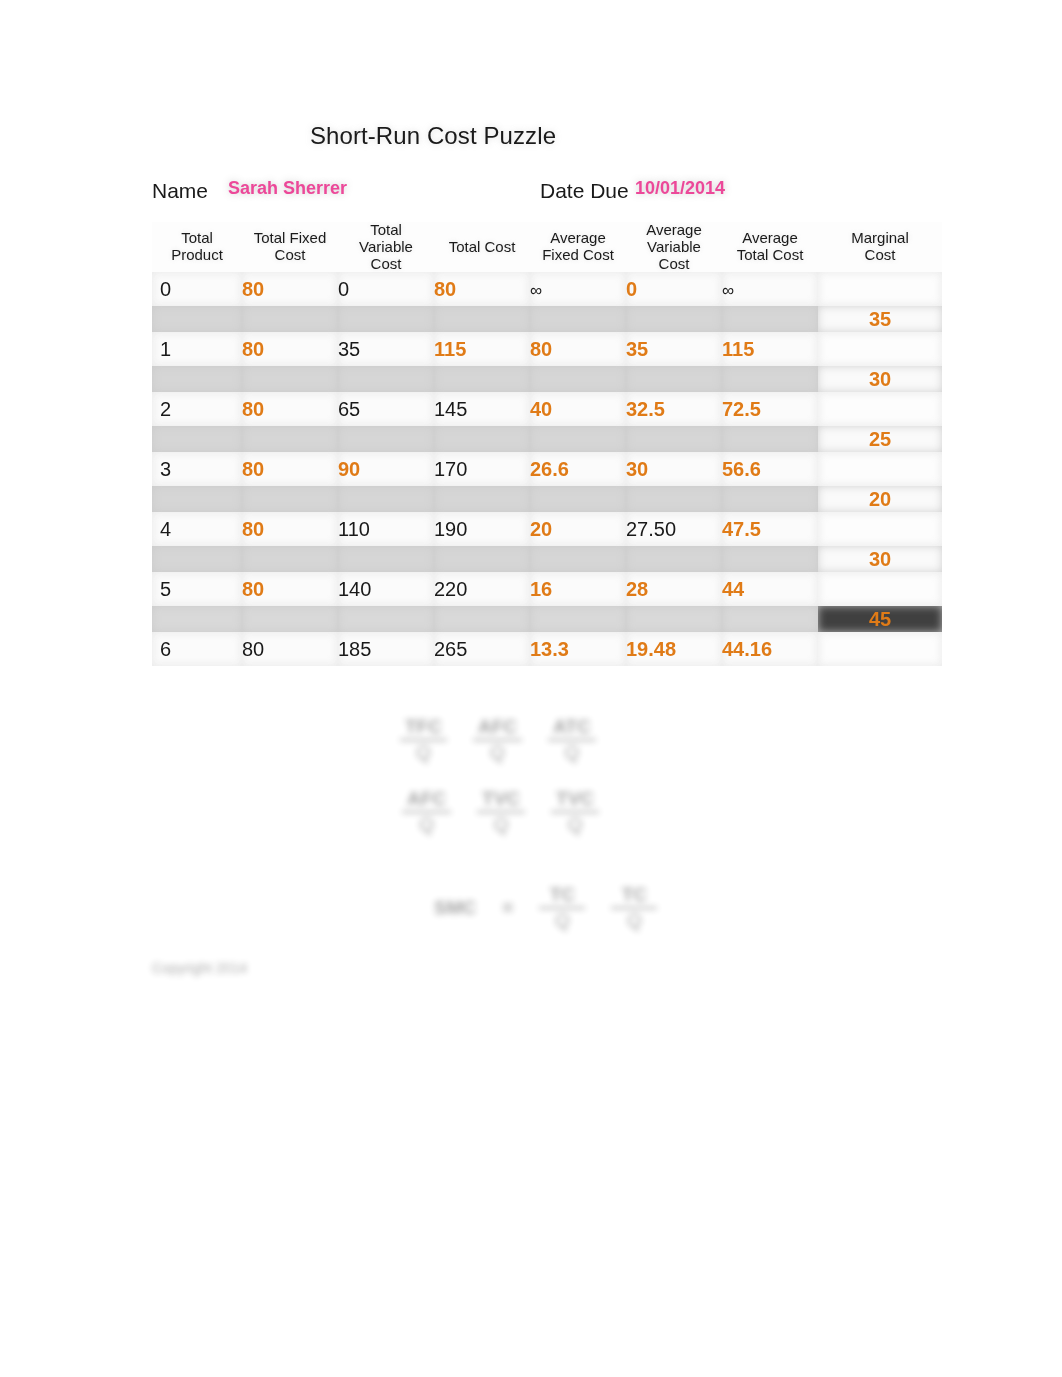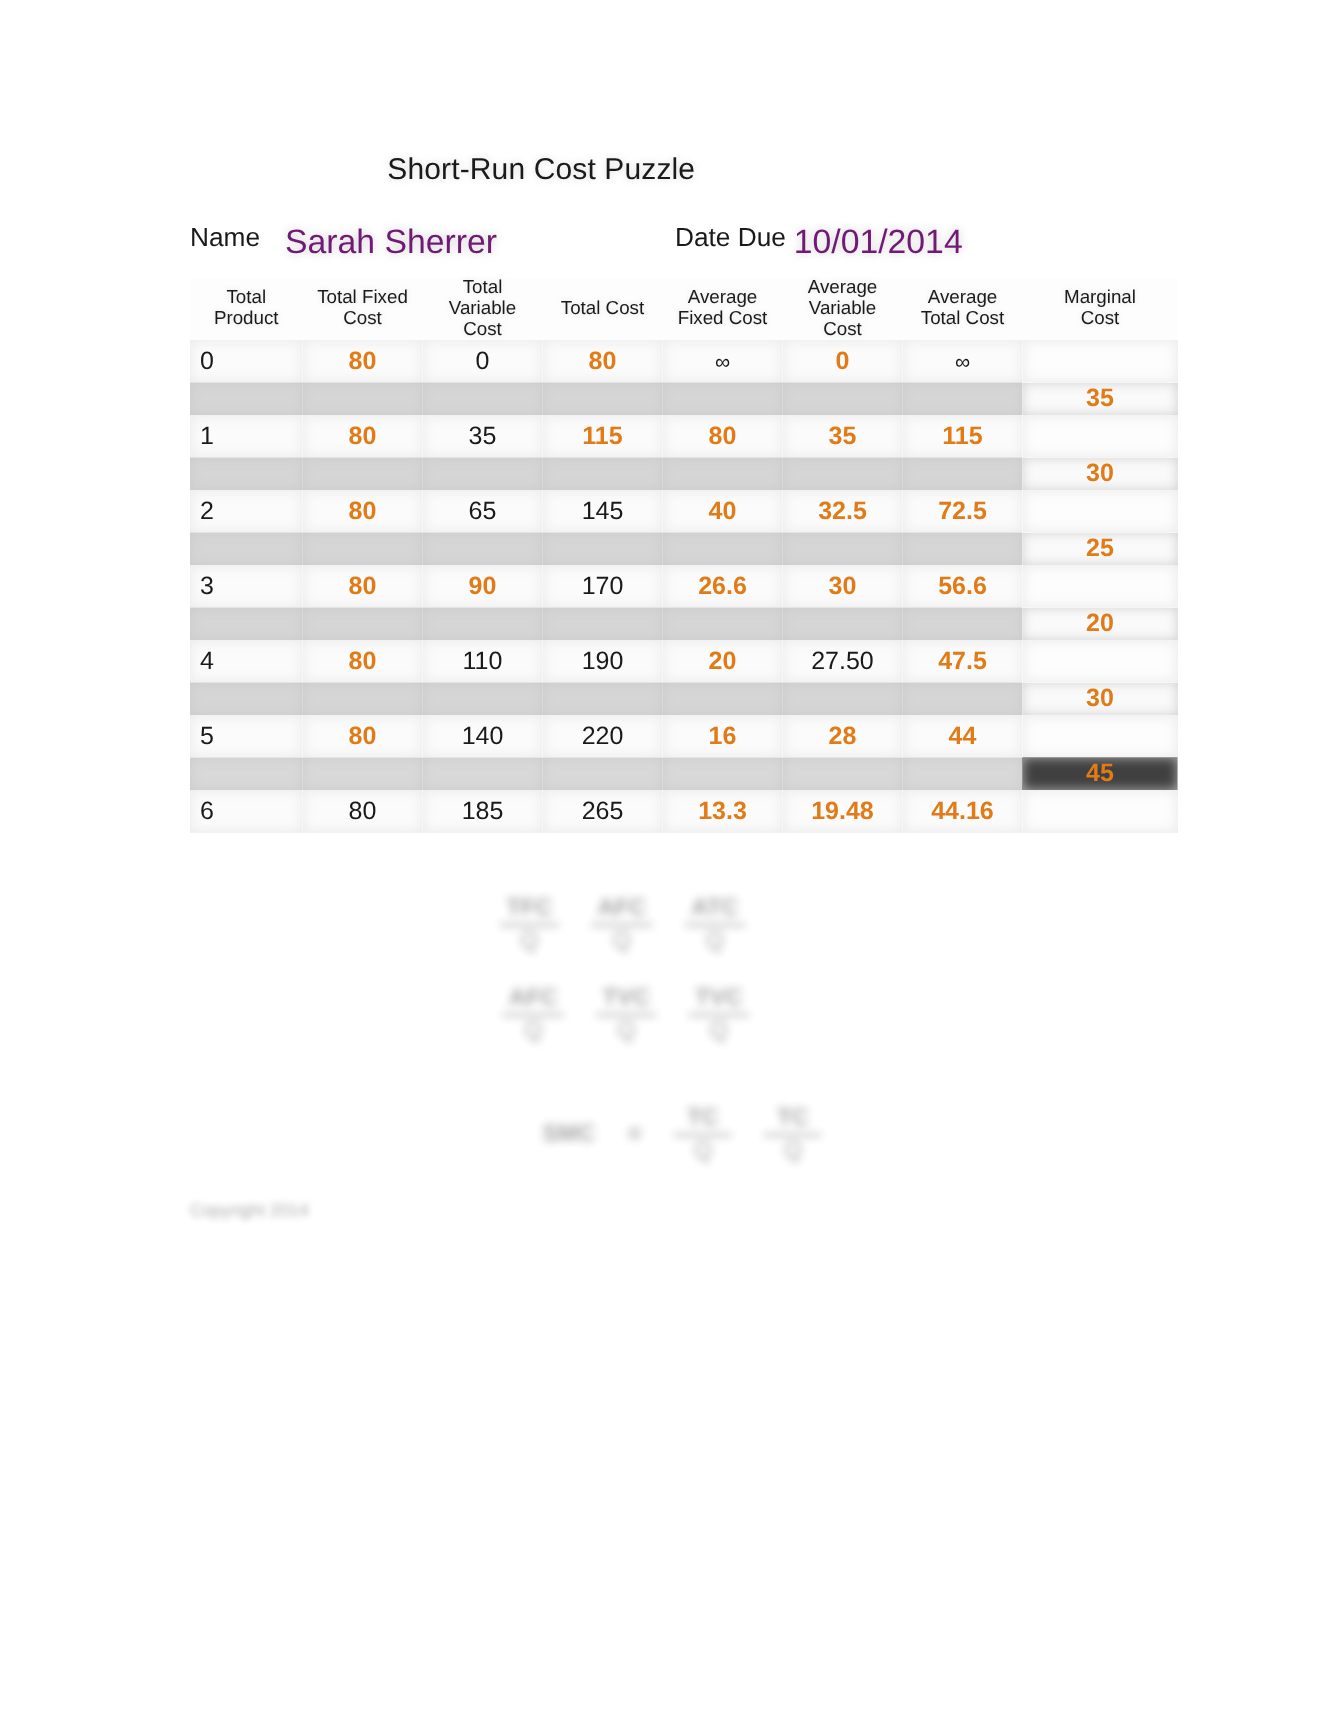--- a/index.html
+++ b/index.html
@@ -45,23 +45,23 @@
     height: 32px;
   }
   .idrow .lbl {
     position: absolute;
     font-size: 21px;
     color: #1a1a1a;
     white-space: nowrap;
   }
   .idrow .val {
     position: absolute;
-    font-size: 27px;
-    font-weight: normal;
-    color: #701a75;
+    font-size: 18px;
+    font-weight: bold;
+    color: #ec4899;
     white-space: nowrap;
     text-shadow: 0 0 7px rgba(140,140,140,0.45);
   }
   #name-label  { left: 0px;   top: 3px; text-align: center; }
   #name-value  { left: 76px;  top: 2px; }
   #date-label  { left: 388px; top: 3px; }
   #date-value  { left: 483px; top: 2px; }
 
   
   .cost-table {
@@ -102,21 +102,21 @@
     vertical-align: top;
     background: #fdfdfd;
     border-top: 1px solid #d8d8d8;
     text-shadow: 0 0 4px rgba(170,170,170,0.3);
   }
   thead th.h-mc { text-align: center; }
 
   
   tr.data-row td {
     height: 34px;
-    text-align: center;
+    text-align: left;
     background: #fbfbfb;
     box-shadow: inset 0 0 10px rgba(225,225,225,0.75);
   }
   tr.data-row td.col-tp {
     text-align: left;
     padding-left: 8px;
   }
   tr.data-row td.col-mc { background: #fdfdfd; }
 
   

